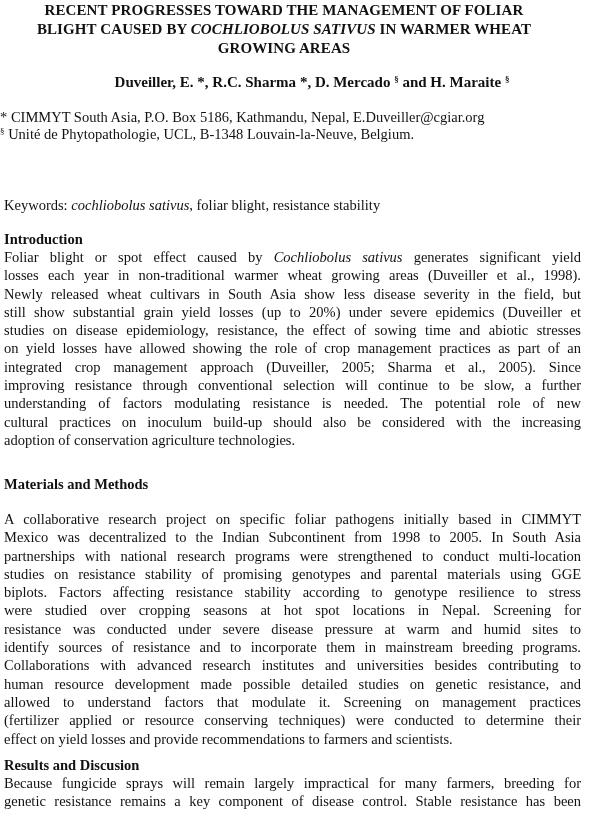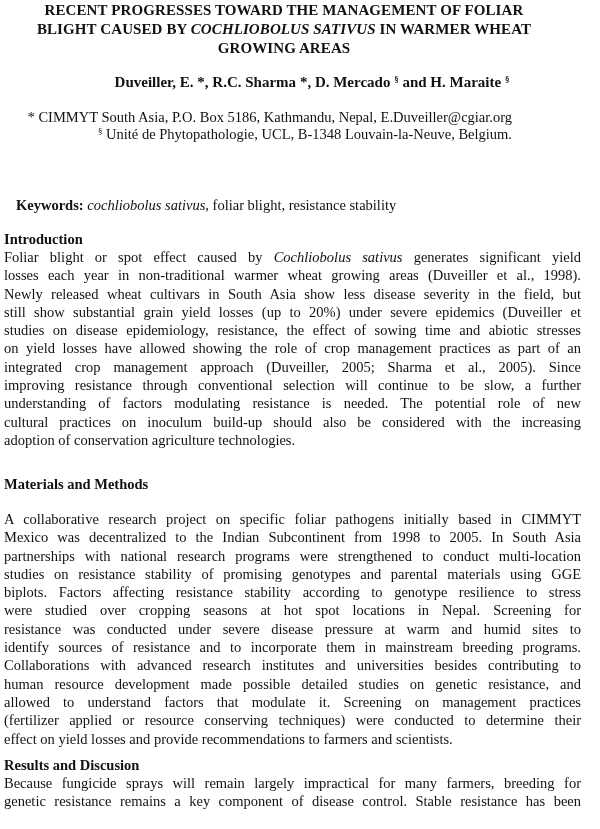--- a/index.html
+++ b/index.html
@@ -11,28 +11,28 @@
     .title {
       position: absolute; left: 0; width: 568px; text-align: center;
       font-weight: bold; font-size: 15px; line-height: 19px; top: 1px; letter-spacing: 0.1px;
     }
     .title i { font-style: italic; }
     .authors {
       position: absolute; left: 12px; width: 600px; top: 73px; text-align: center;
       font-weight: bold; font-size: 15px; line-height: 18px;
     }
     .affil {
-      position: absolute; left: 8px; width: 504px; top: 109px; text-align: right;
+      position: absolute; left: 0; width: 504px; top: 109px; text-align: left;
       font-size: 14.5px; line-height: 17px;
     }
     sup { font-size: 9px; vertical-align: 5px; line-height: 0; }
     .keywords {
       position: absolute; left: 4px; top: 196px; font-size: 14.5px; line-height: 18px;
     }
-    .keywords b { font-weight: bold; margin-left: 12px; }
+    .keywords b { font-weight: normal; }
     .heading {
       position: absolute; left: 4px; font-weight: bold; font-size: 14.5px; line-height: 18px;
     }
     .para {
       position: absolute; left: 4px; width: 577px; font-size: 14.5px; line-height: 18.3px;
       text-align: justify;
     }
     .para .ln { display: block; text-align: justify; text-align-last: justify; white-space: nowrap; }
     .para .ln.last { text-align-last: left; }
     .para i { font-style: italic; }

